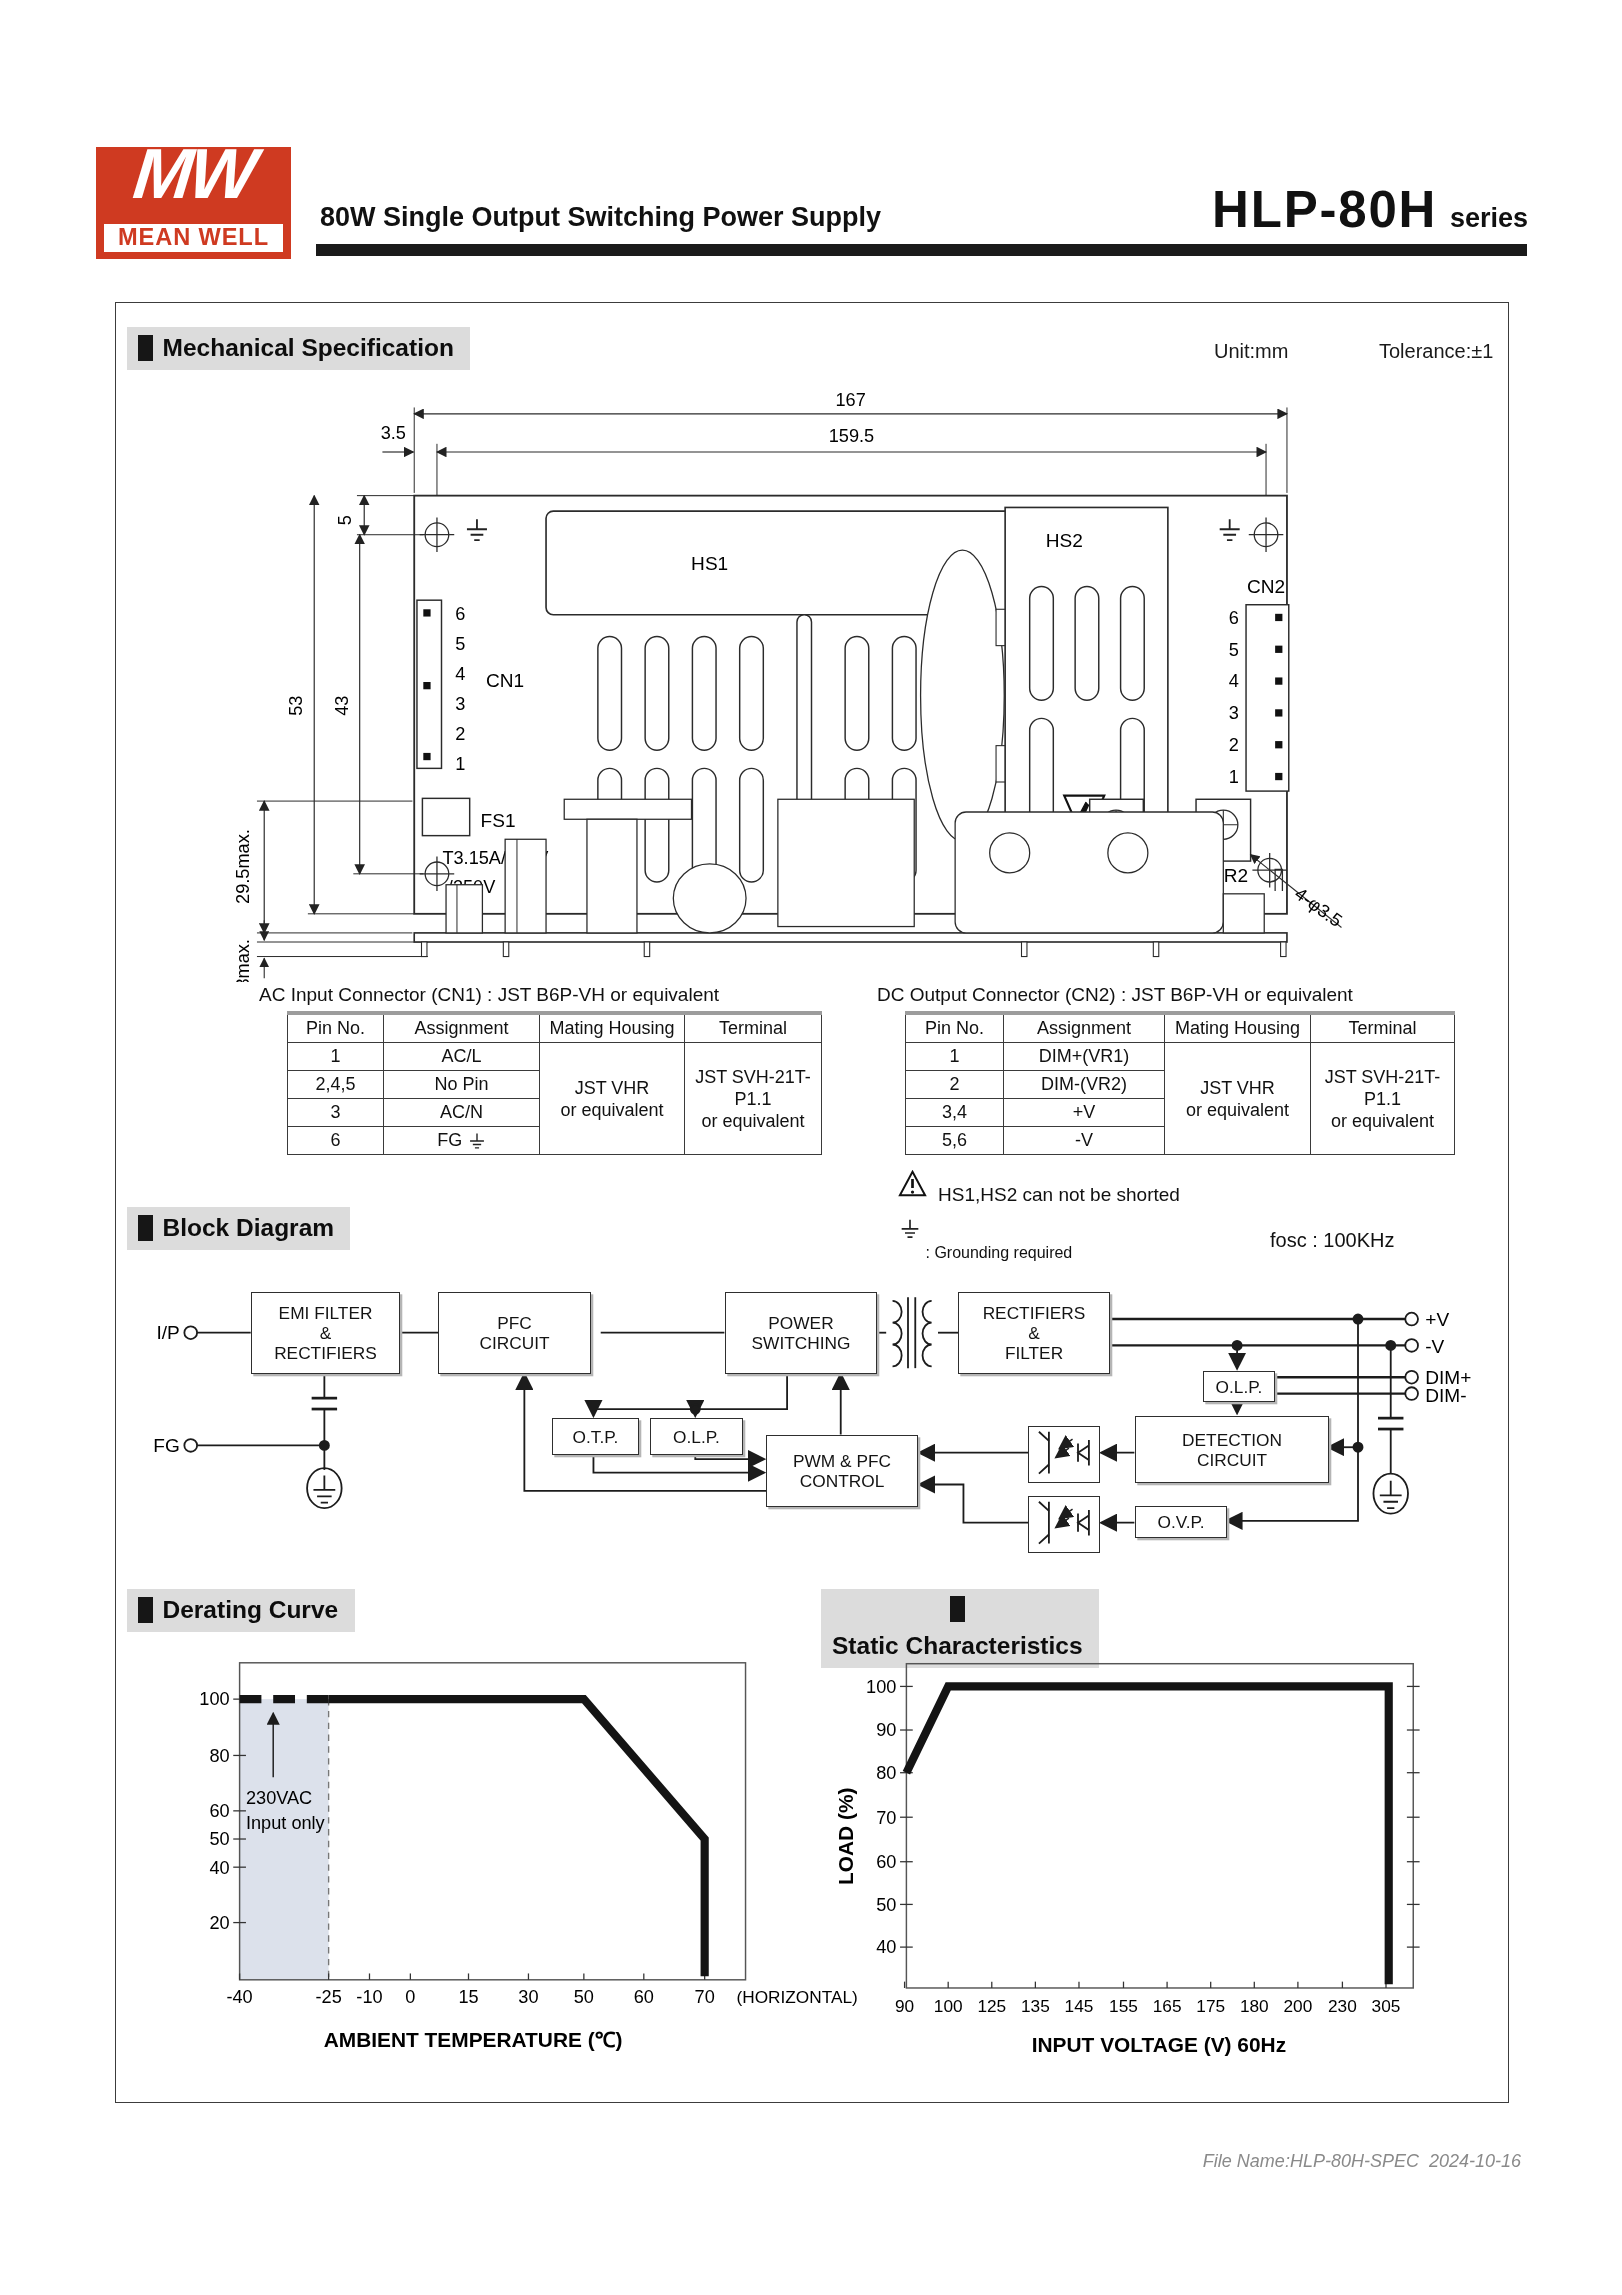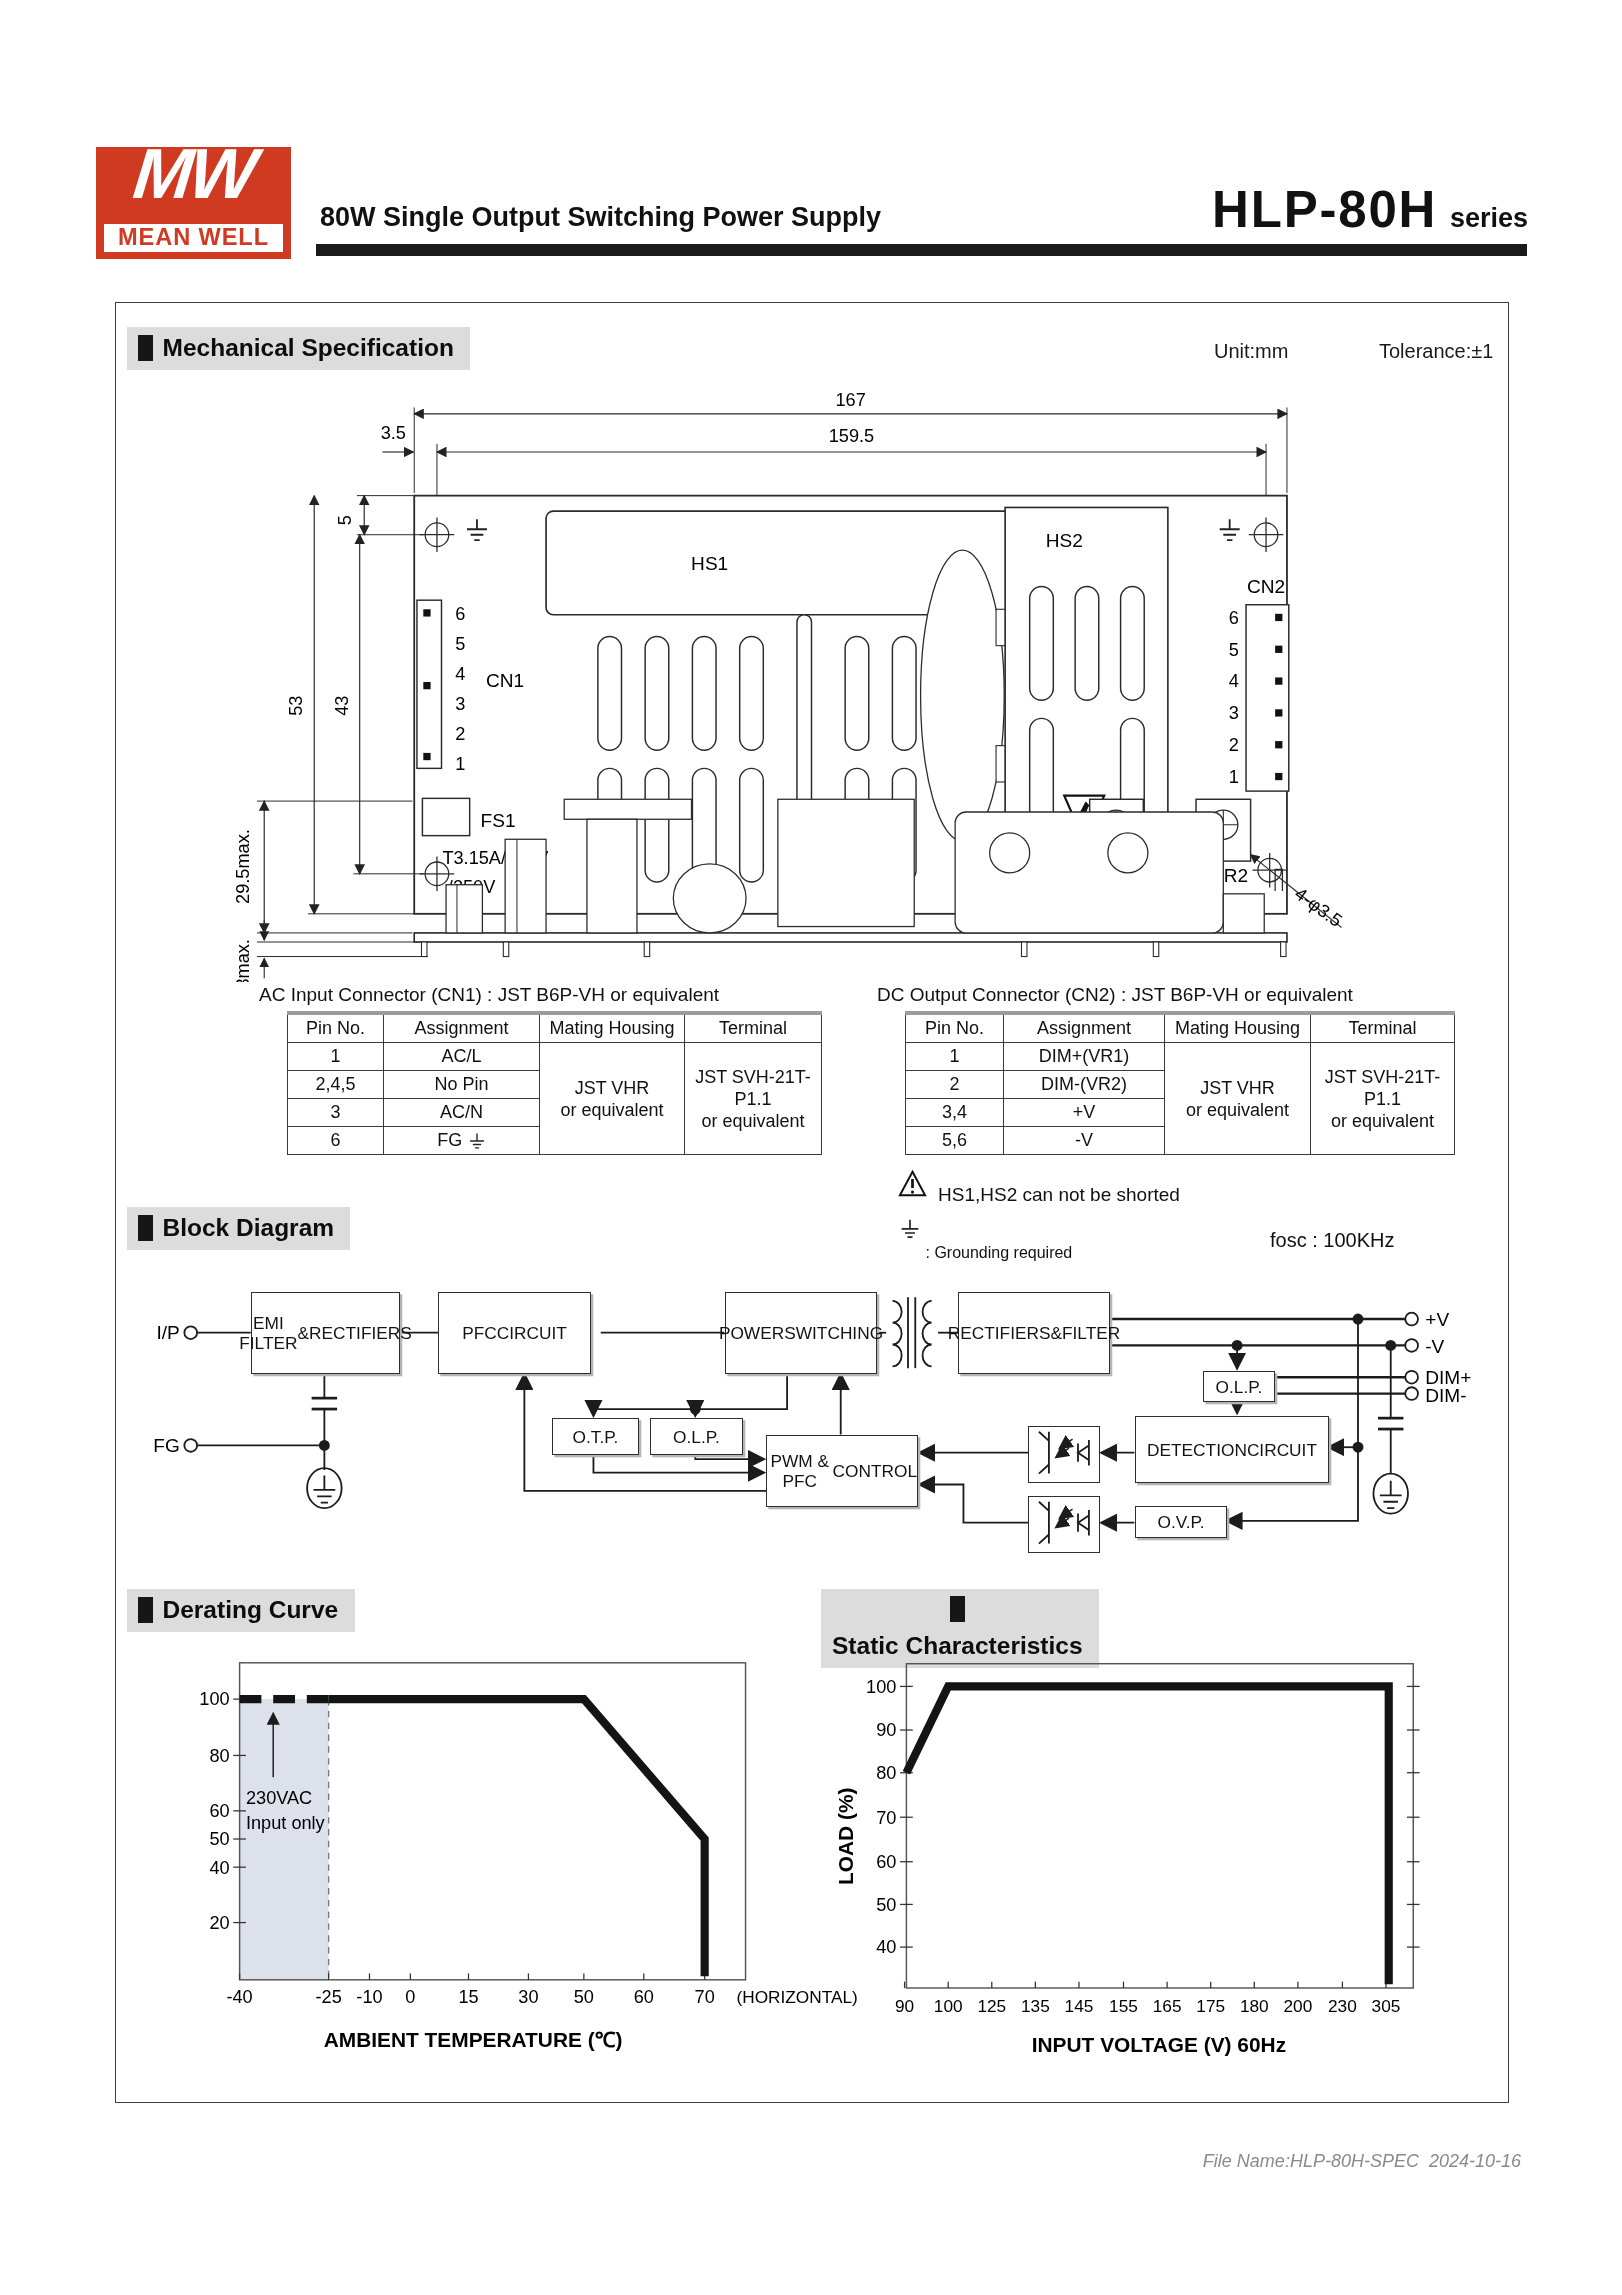--- a/index.html
+++ b/index.html
@@ -30,21 +30,21 @@
   
   .ctable { border-collapse:collapse; background:#fff; table-layout:fixed;margin-left:28px; }
   .ctable td, .ctable th { border:1.5px solid #3a3a3a; font-size:18px; font-weight:normal;
                            text-align:center; padding:0; height:27px; color:#111; }
   .ctable { border:1.8px solid #3a3a3a; border-top:4.5px solid #9c9c9c; }
   .tbl-title { font-size:19px; color:#111; white-space:nowrap; }
   .two-line div { line-height:22px; }
   .fg-cell { display:inline-flex; align-items:center; gap:5.5px; justify-content:center; }
   
   .blk { position:absolute; background:#fff; border:1.8px solid #2e2e2e; box-shadow:2.3px 2.3px 0 #b5b5b5;
-         display:flex; flex-direction:row; align-items:center; justify-content:center;
+         display:flex; flex-direction:column; align-items:center; justify-content:center;
          font-size:17.3px; line-height:20px; color:#131313; text-align:center; }
   .blk.small { font-size:17.3px; }
   svg text { font-family:"Liberation Sans", sans-serif; }
   .footer-note { font-style:italic; color:#8a8a8a; font-size:18px; white-space:pre; }
 </style>
 </head>
 <body>
 
 <div class="page">
 

